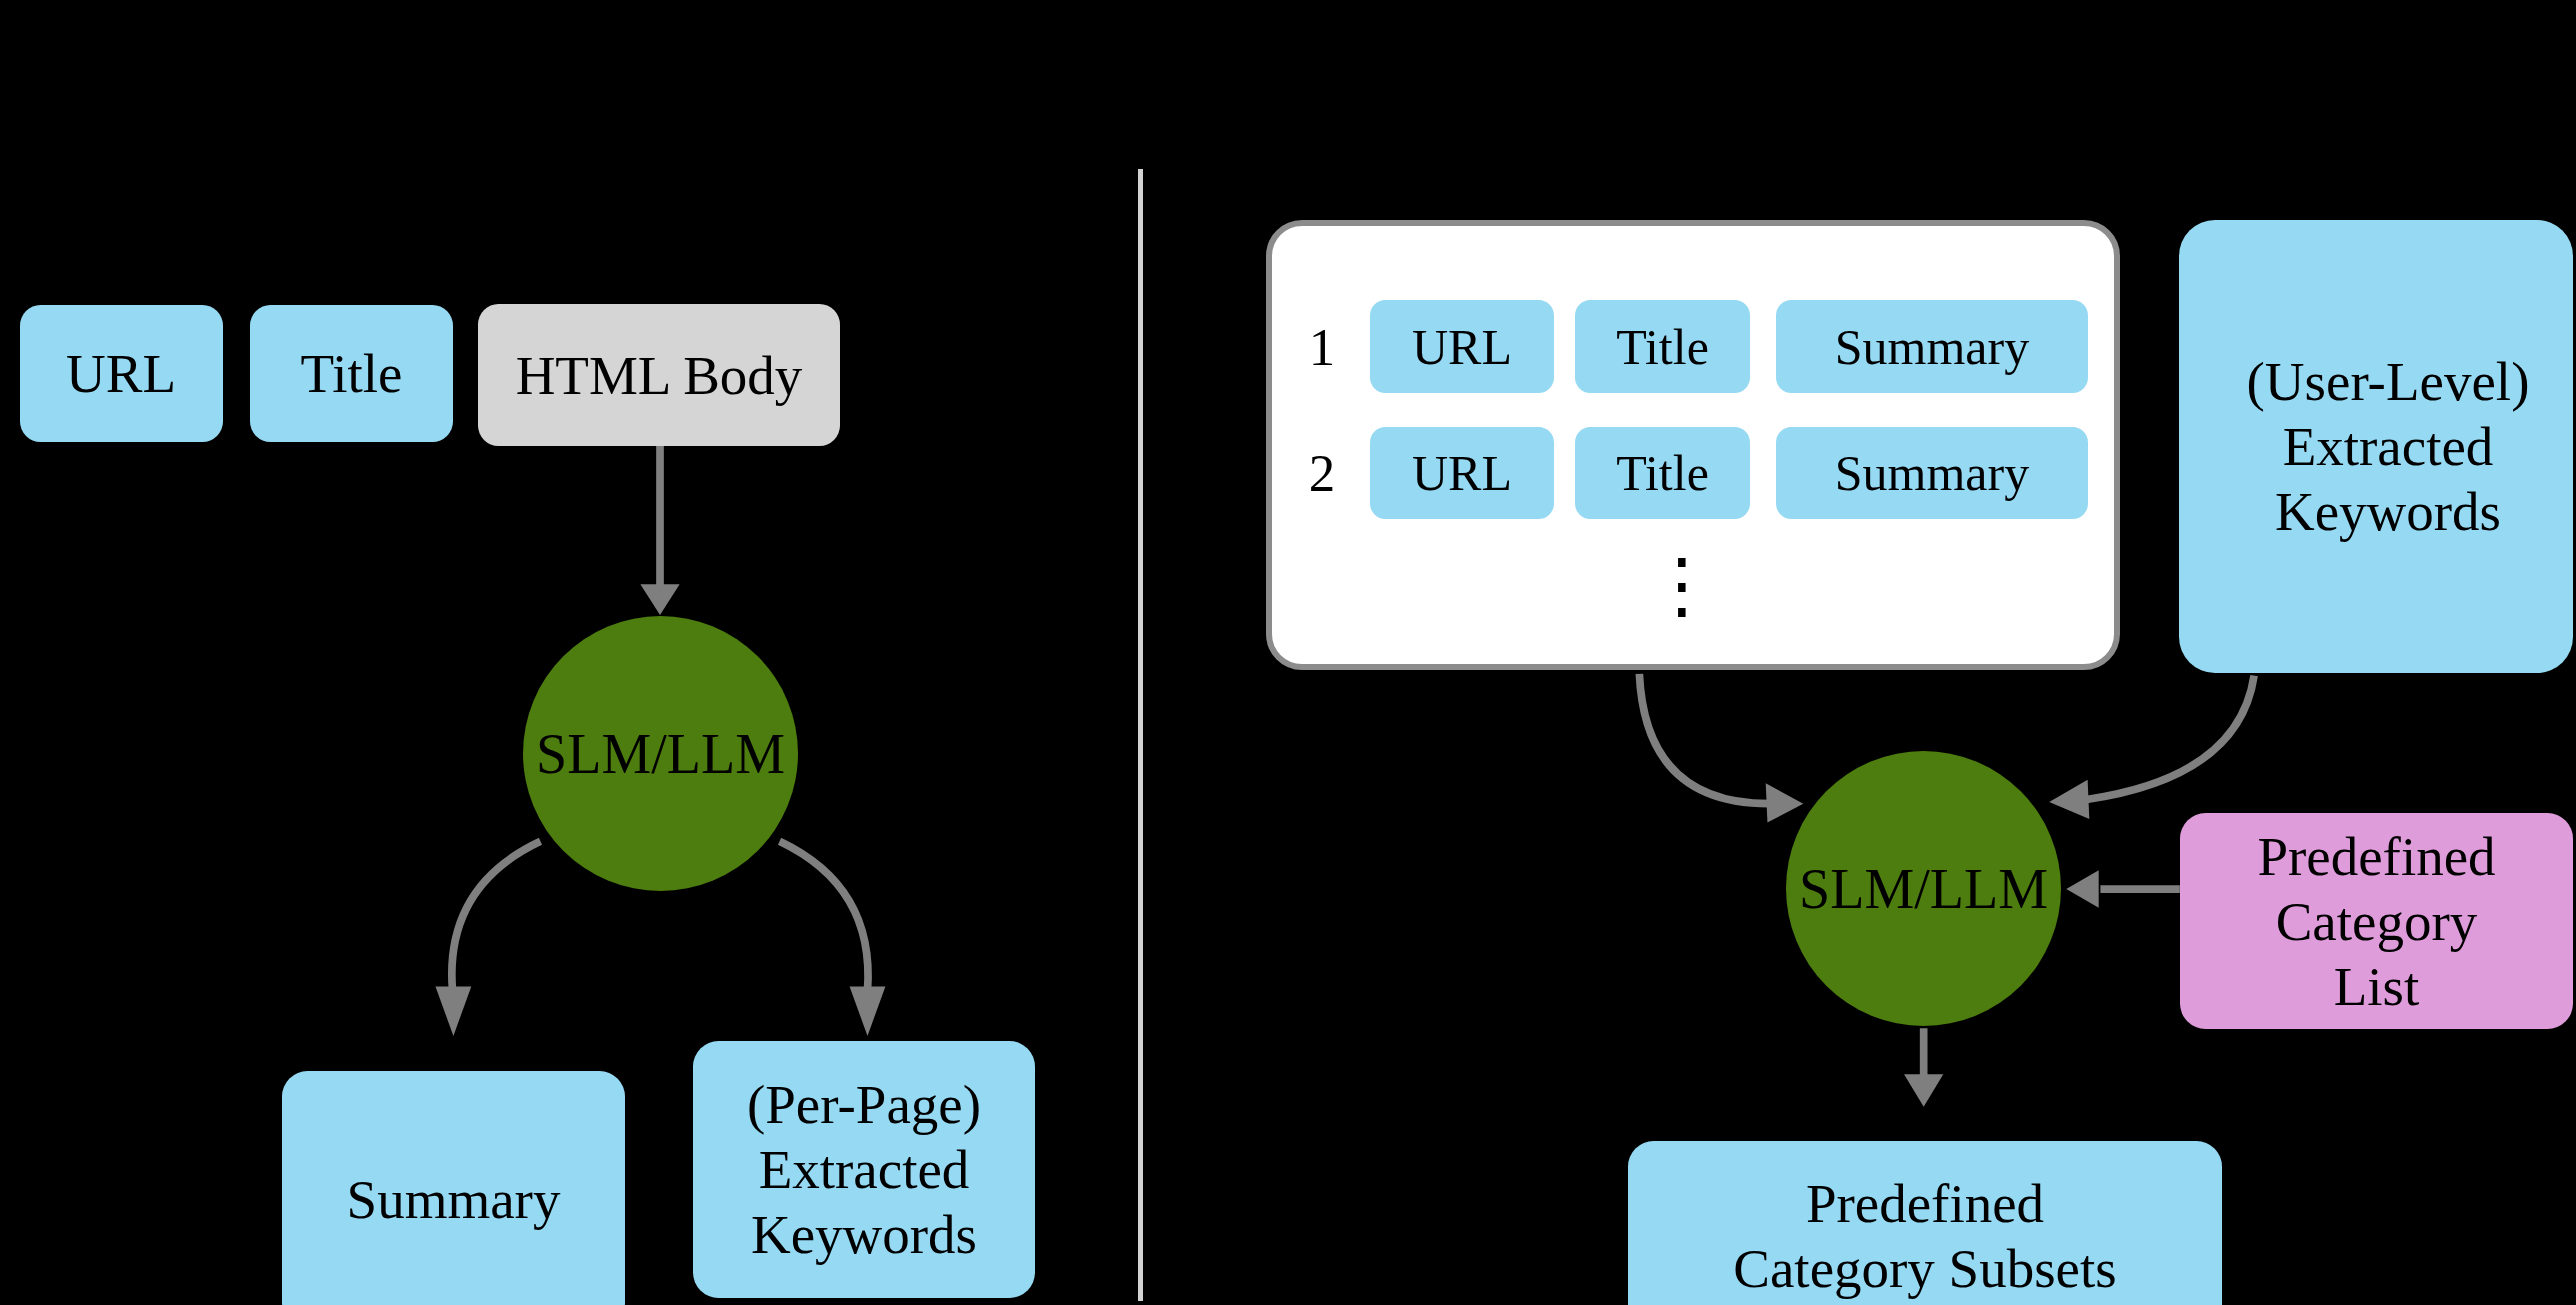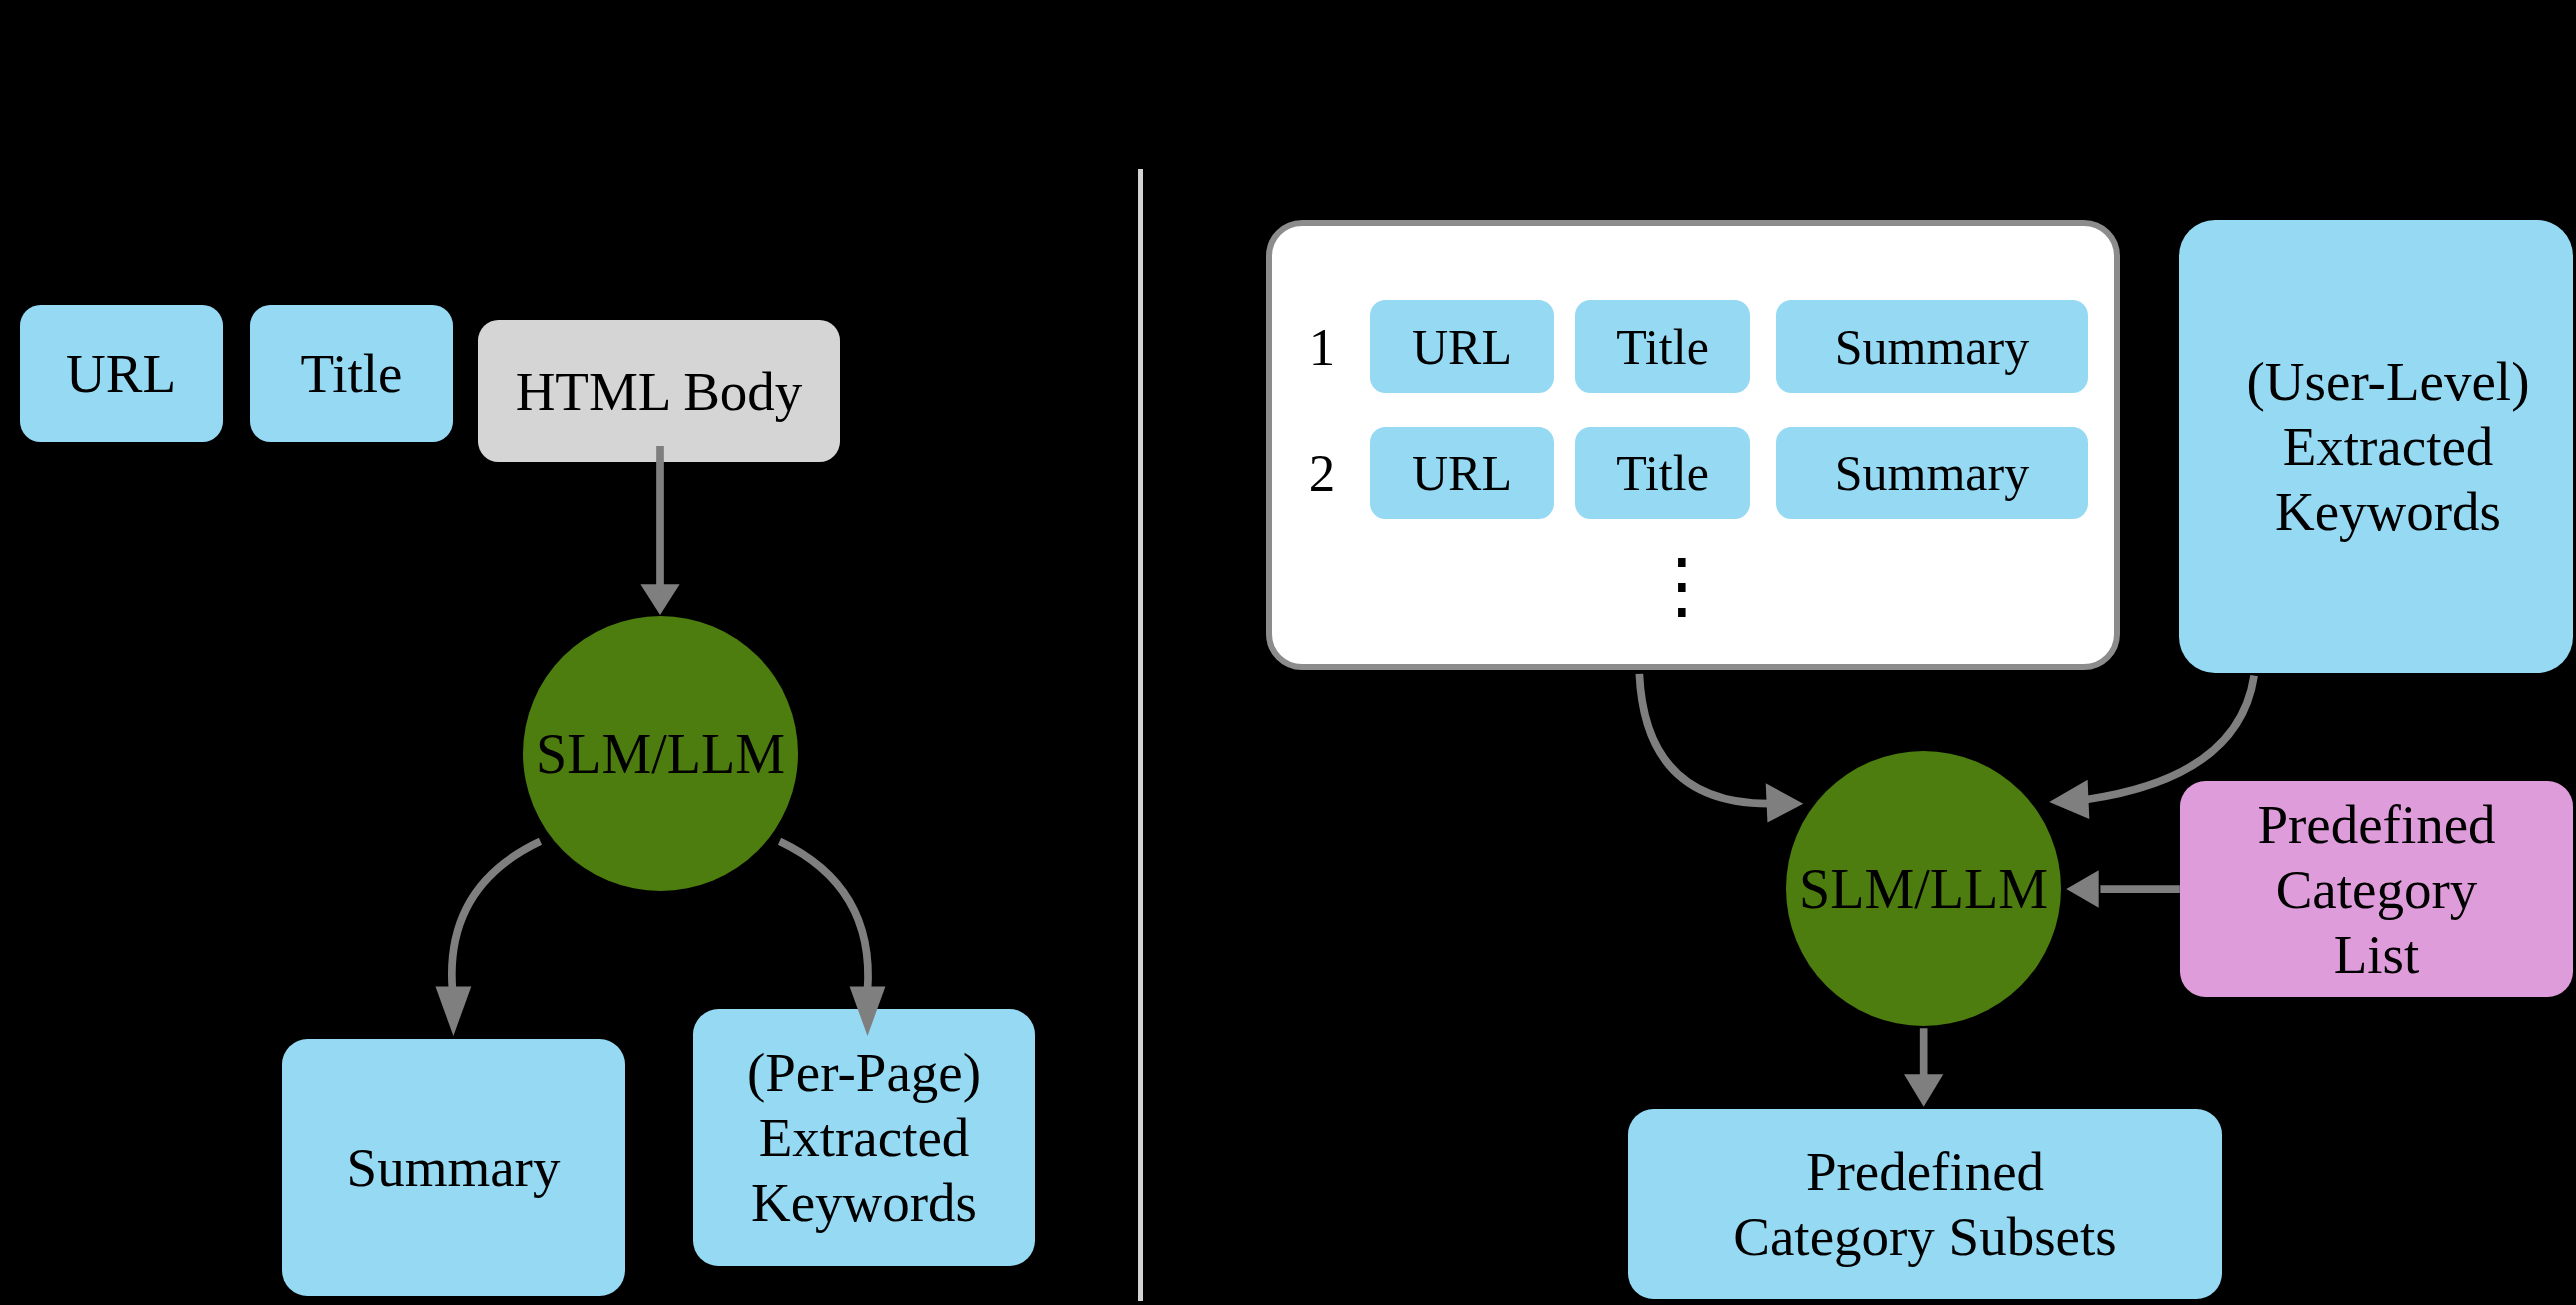--- a/index.html
+++ b/index.html
@@ -10,30 +10,30 @@
   .node{
     position:absolute;display:flex;flex-direction:column;align-items:center;justify-content:center;
     text-align:center;box-sizing:border-box;
   }
   .blue{background:#95D9F3;}
   .grayfill{background:#D5D5D5;}
   .green{background:#4d7c0f;border-radius:50%;}
   .pink{background:#DF9CDB;}
   .r24{border-radius:20.5px;}
   .r18{border-radius:15.4px;}
-  .r30{border-radius:25.6px;}
+  .r30{border-radius:25.6px;margin-top:32px;}
   .r42{border-radius:36px;padding-left:24px;}
   .f64{font-size:55px;line-height:65px;}
   .f66{font-size:56px;line-height:60px;}
   .f58{font-size:50px;line-height:50px;}
   .single{white-space:nowrap;}
   
   .box-url   {left:19.6px;  top:305px; width:203px; height:137px;}
   .box-title {left:250px; top:305px; width:203px; height:137px;}
-  .box-html  {left:478px; top:320px; width:362px; height:142px;}
+  .box-html  {left:478px; top:304px; width:362px; height:142px;}
   .circle-left {left:523px; top:616px; width:275px; height:275px;}
   .box-summary {left:282px; top:1039px; width:343px; height:257px;}
   .box-perpage {left:693px; top:1009px; width:342px; height:257px;}
   .divider{position:absolute;left:1138px;top:169px;width:5.1px;height:1132px;background:#D3D3D3;}
   
   .card{
     position:absolute;left:1266px;top:220px;width:854px;height:450px;background:#FFFFFF;
     border:6.8px solid #8C8C8C;border-radius:36px;box-sizing:border-box;z-index:1;
   }
   .tab{

